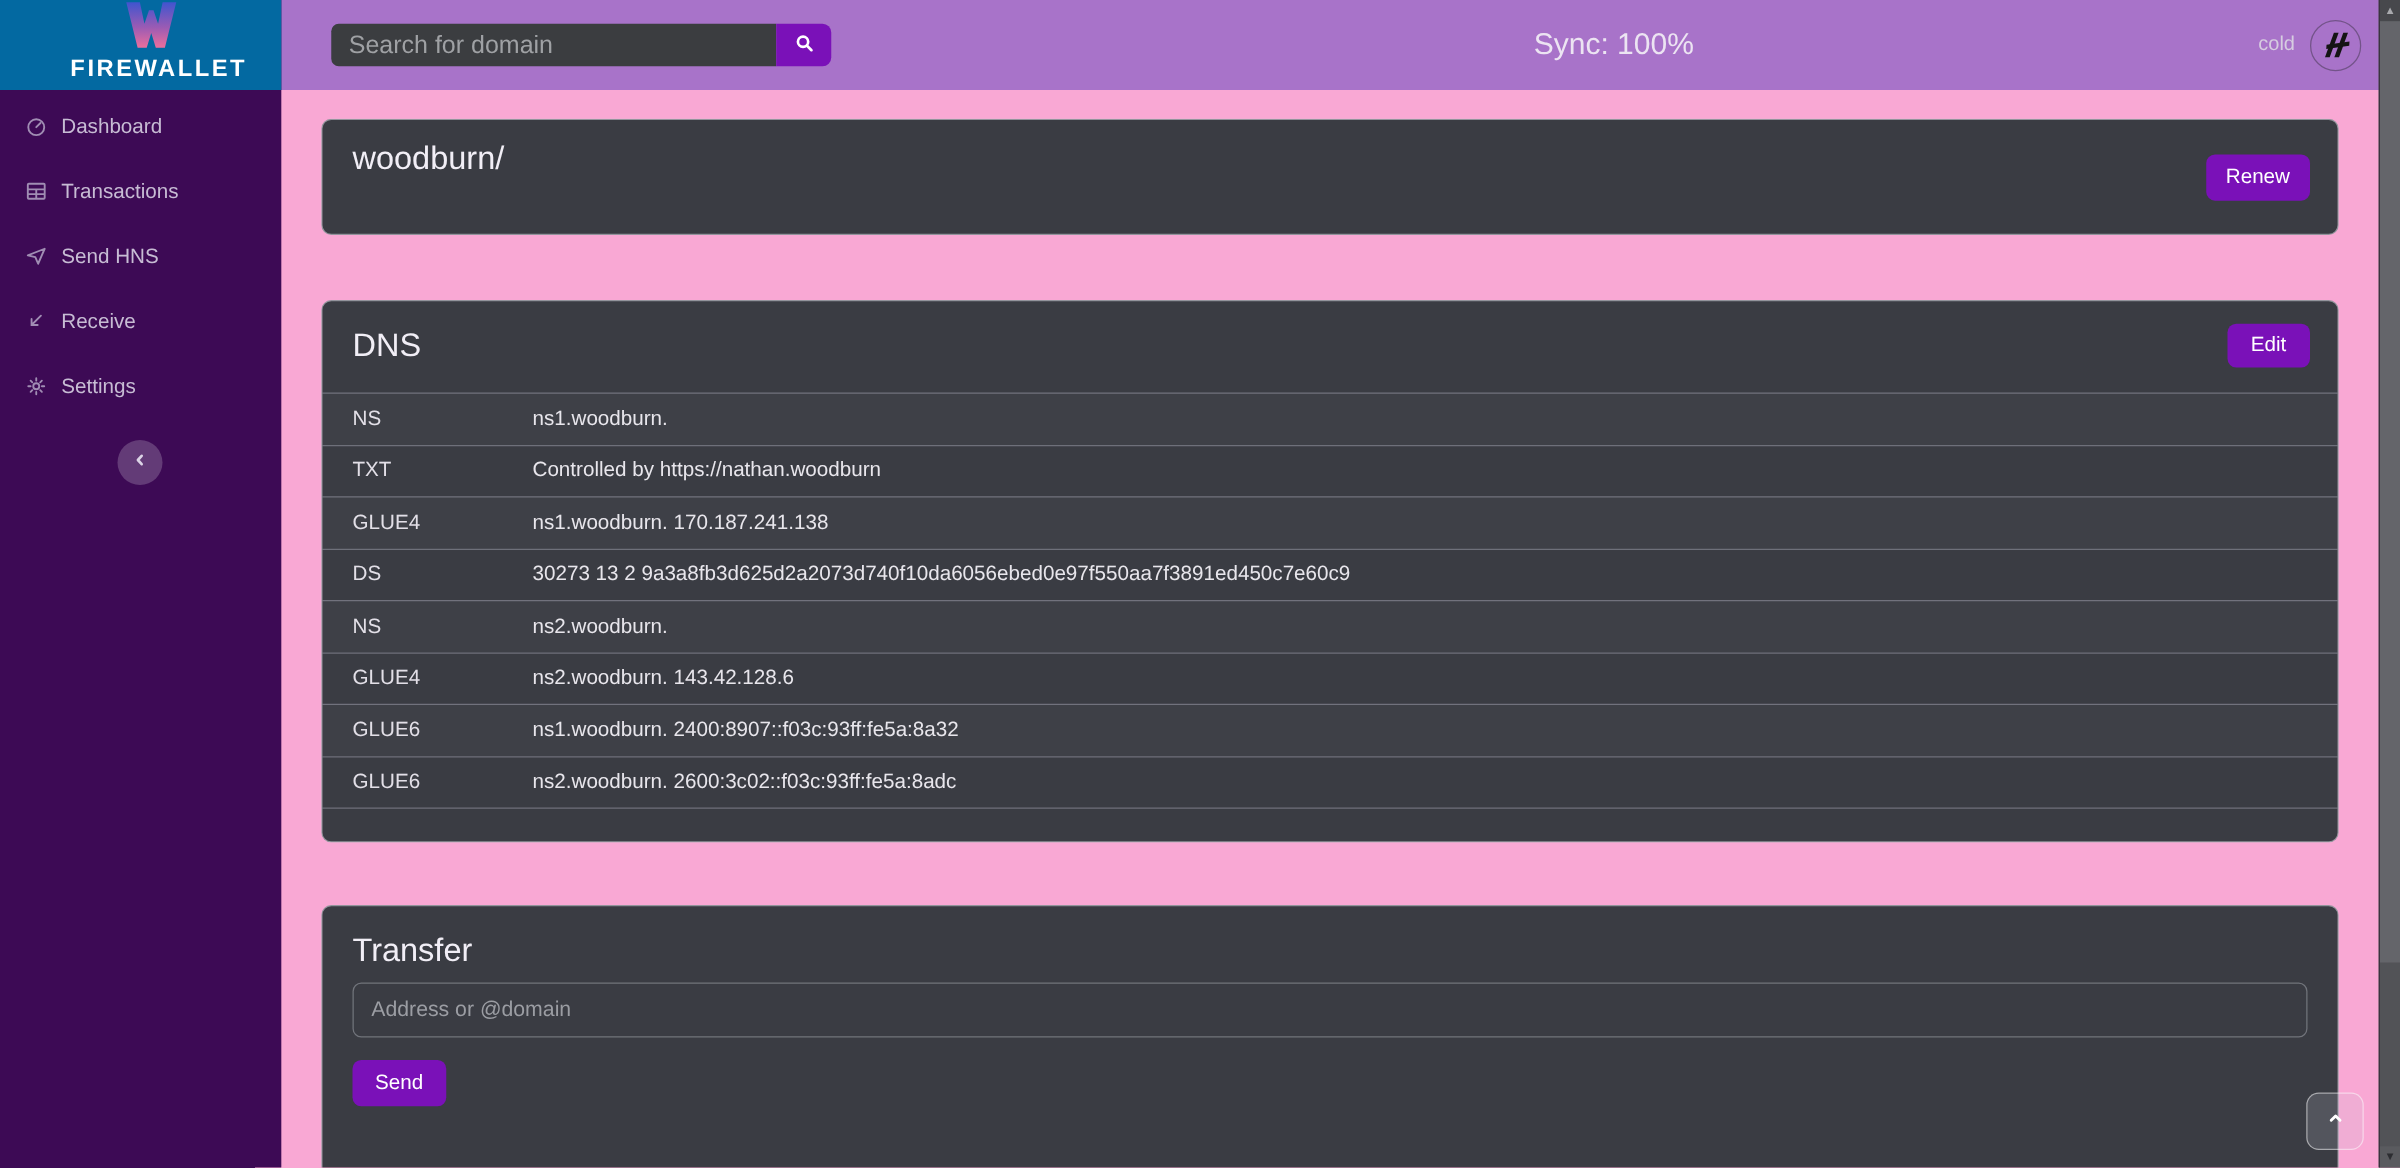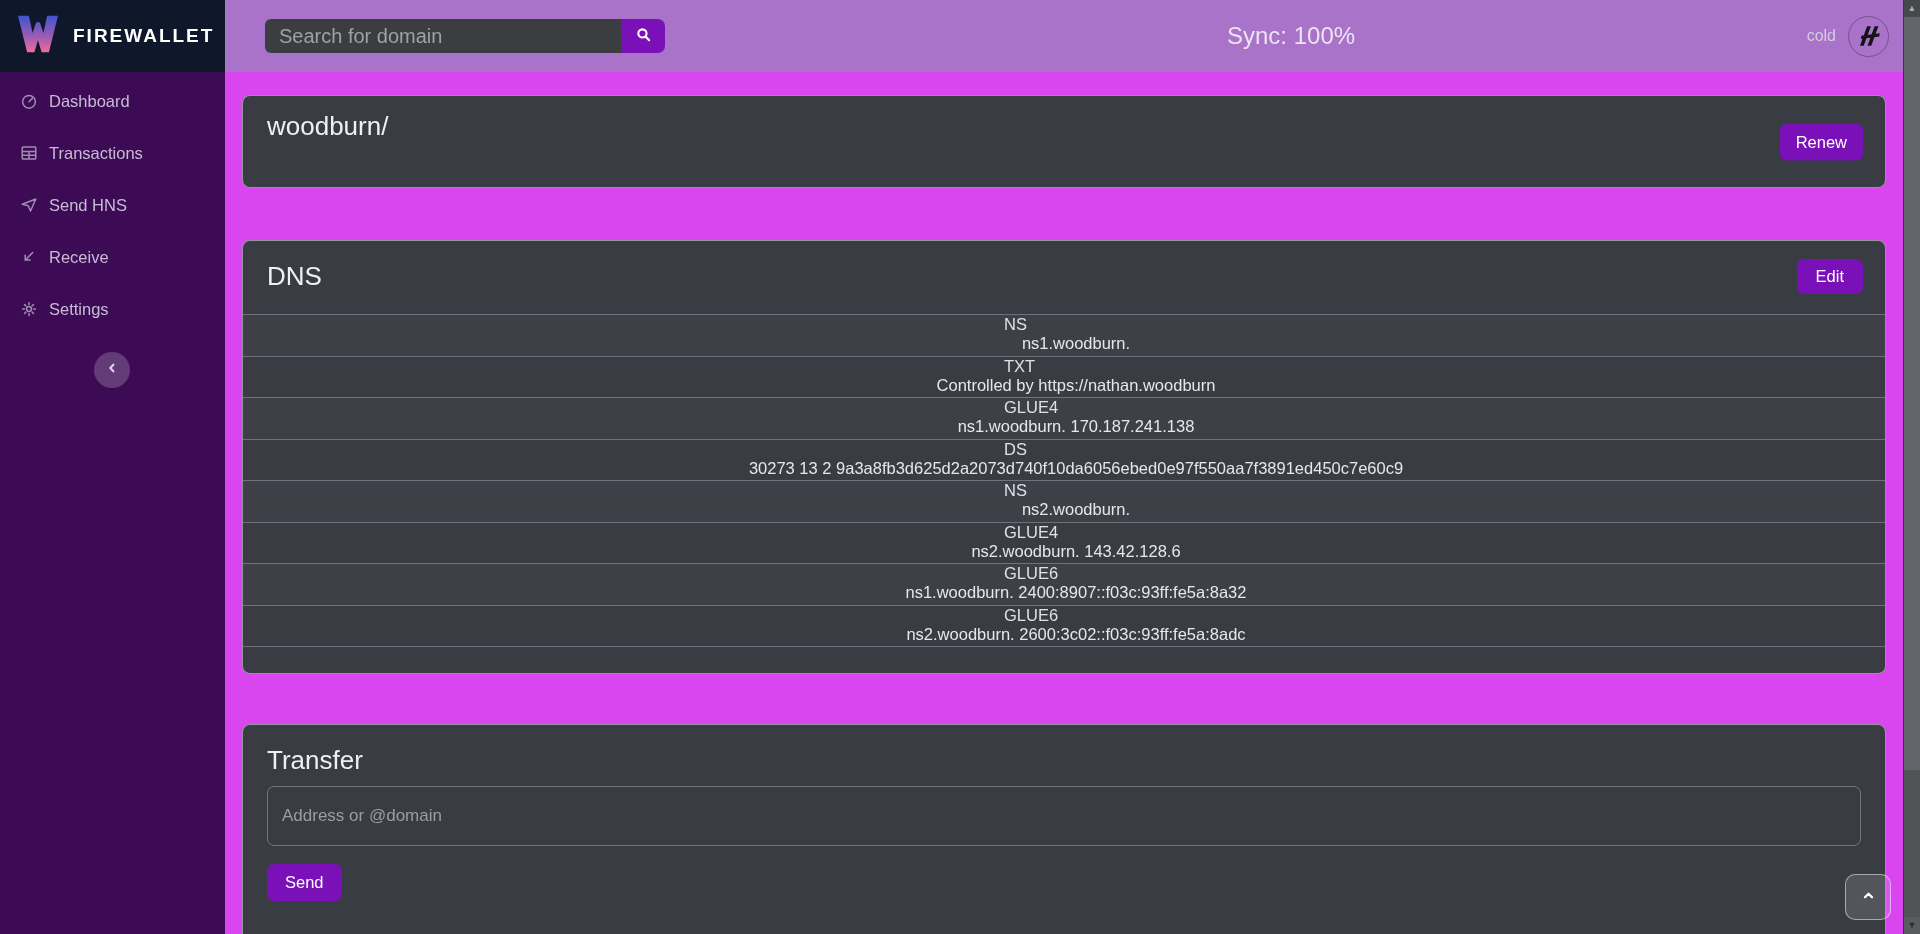--- a/index.html
+++ b/index.html
@@ -1,21 +1,21 @@
 <!DOCTYPE html>
 <html><head>
 <meta charset="utf-8">
 <style>
   * { margin:0; padding:0; box-sizing:border-box; }
   html,body { width:1920px; height:934px; overflow:hidden; background:#6D10A8;
               font-family:"Liberation Sans", sans-serif; }
 
   
   .sidebar { position:fixed; left:0; top:0; bottom:0; width:225px; background:#3D0A55; z-index:5; }
-  .sidebar-header { height:72px; display:flex; align-items:center; padding-left:16px; background:#0f172a; }
+  .sidebar-header { height:72px; display:flex; align-items:center; padding-left:16px; background:#0369a1;flex-direction:column; }
   .brand-text { color:#ffffff; font-size:19px; font-weight:bold; letter-spacing:2px; margin-left:13px; }
   .nav { padding-top:20px; }
   .nav-item { height:52px; display:flex; align-items:flex-start; padding-left:20px; color:#C7BCD4;
               font-size:16.5px; cursor:pointer; }
   .nav-item .ico { width:18px; height:18px; margin-right:11px; opacity:.8; flex:0 0 18px; }
   .collapse-btn { position:absolute; left:94px; top:352px; width:36px; height:36px; border-radius:50%;
                   background:rgba(255,255,255,.20); display:flex; align-items:center; justify-content:center;
                   cursor:pointer; }
 
   
@@ -29,44 +29,44 @@
   .search-btn { width:44px; height:34px; background:#7A11B8; border:none; border-radius:0 7px 7px 0;
                 display:flex; align-items:center; justify-content:center; cursor:pointer; }
   .sync-text { position:absolute; left:1002px; top:50%; transform:translateY(-50%);
                color:#ECE4F2; font-size:24px; }
   .topbar-right { margin-left:auto; display:flex; align-items:center; margin-right:14px; }
   .cold-text { color:#D6CCE0; font-size:16px; margin-right:12px; }
   .wallet-avatar { width:41px; height:41px; border-radius:50%; border:1px solid rgba(50,45,60,.45);
                    display:flex; align-items:center; justify-content:center; cursor:pointer; }
 
   
-  .main { position:fixed; left:225px; top:72px; right:17px; bottom:0; background:#d946ef;
-          padding:0 17px; overflow:hidden; }
+  .main { position:fixed; left:225px; top:72px; right:17px; bottom:0; background:#f9a8d4;
+          padding:0 32px; overflow:hidden; }
   .card { background:#3A3C43; border:1px solid rgba(235,235,245,.5); border-radius:8px; position:relative; }
   .card-title { color:#F1EEF6; font-size:26px; font-weight:500; }
   .btn-purple { background:#7A11B8; color:#fff; border:none; border-radius:7px; padding:9px 16px;
                 font-size:16.5px; font-family:inherit; cursor:pointer; }
 
   .domain-card { margin-top:23px; height:93px; padding:15px 24px; }
   .domain-expiry { color:#B3B0B9; font-size:15px; margin-top:7px; }
   .renew-btn { position:absolute; right:22px; top:50%; transform:translateY(-50%); }
 
   .dns-card { margin-top:52px; padding-top:20px; padding-bottom:26px; }
   .dns-head { padding:0 24px; }
   .edit-btn { position:absolute; right:22px; top:18px; padding:8px 19px; }
   .dns-table { margin-top:22px; border-bottom:1px solid rgba(210,210,225,.35); }
   .dns-row { display:flex; align-items:center; height:41.5px; border-top:1px solid rgba(210,210,225,.35);
-             padding-left:24px; font-size:16.5px;flex-direction:column; }
+             padding-left:24px; font-size:16.5px; }
   .dns-row:nth-child(odd) { background:rgba(255,255,255,.025); }
   .dns-type { width:144px; color:#E2DFE7; }
   .dns-value { color:#E8E6EC; }
 
   .transfer-card { margin-top:50px; padding:20px 24px 42px; height:250px; }
   .sendto-label { color:#D6D3DA; font-size:16px; margin-top:28px; }
-  .transfer-input { display:block; width:100%; height:60px; margin-top:10px; background:transparent;
+  .transfer-input { display:block; width:100%; height:44px; margin-top:10px; background:transparent;
                     border:1px solid #71747B; border-radius:7px; padding:0 14px; color:#e8e8ea;
                     font-size:17px; font-family:inherit; outline:none; }
   .transfer-input::placeholder { color:#9B9DA3; }
   .send-btn { margin-top:18px; padding:9px 18px; }
 
   
   .scrolltop-btn { position:fixed; left:1845px; top:874px; width:46px; height:46px; border-radius:10px;
                    background:rgba(200,200,215,.18); border:1.5px solid rgba(255,255,255,.5);
                    display:flex; align-items:center; justify-content:center; cursor:pointer; z-index:8; }
   .scrollbar { position:fixed; right:0; top:0; bottom:0; width:17px; background:#525357;

